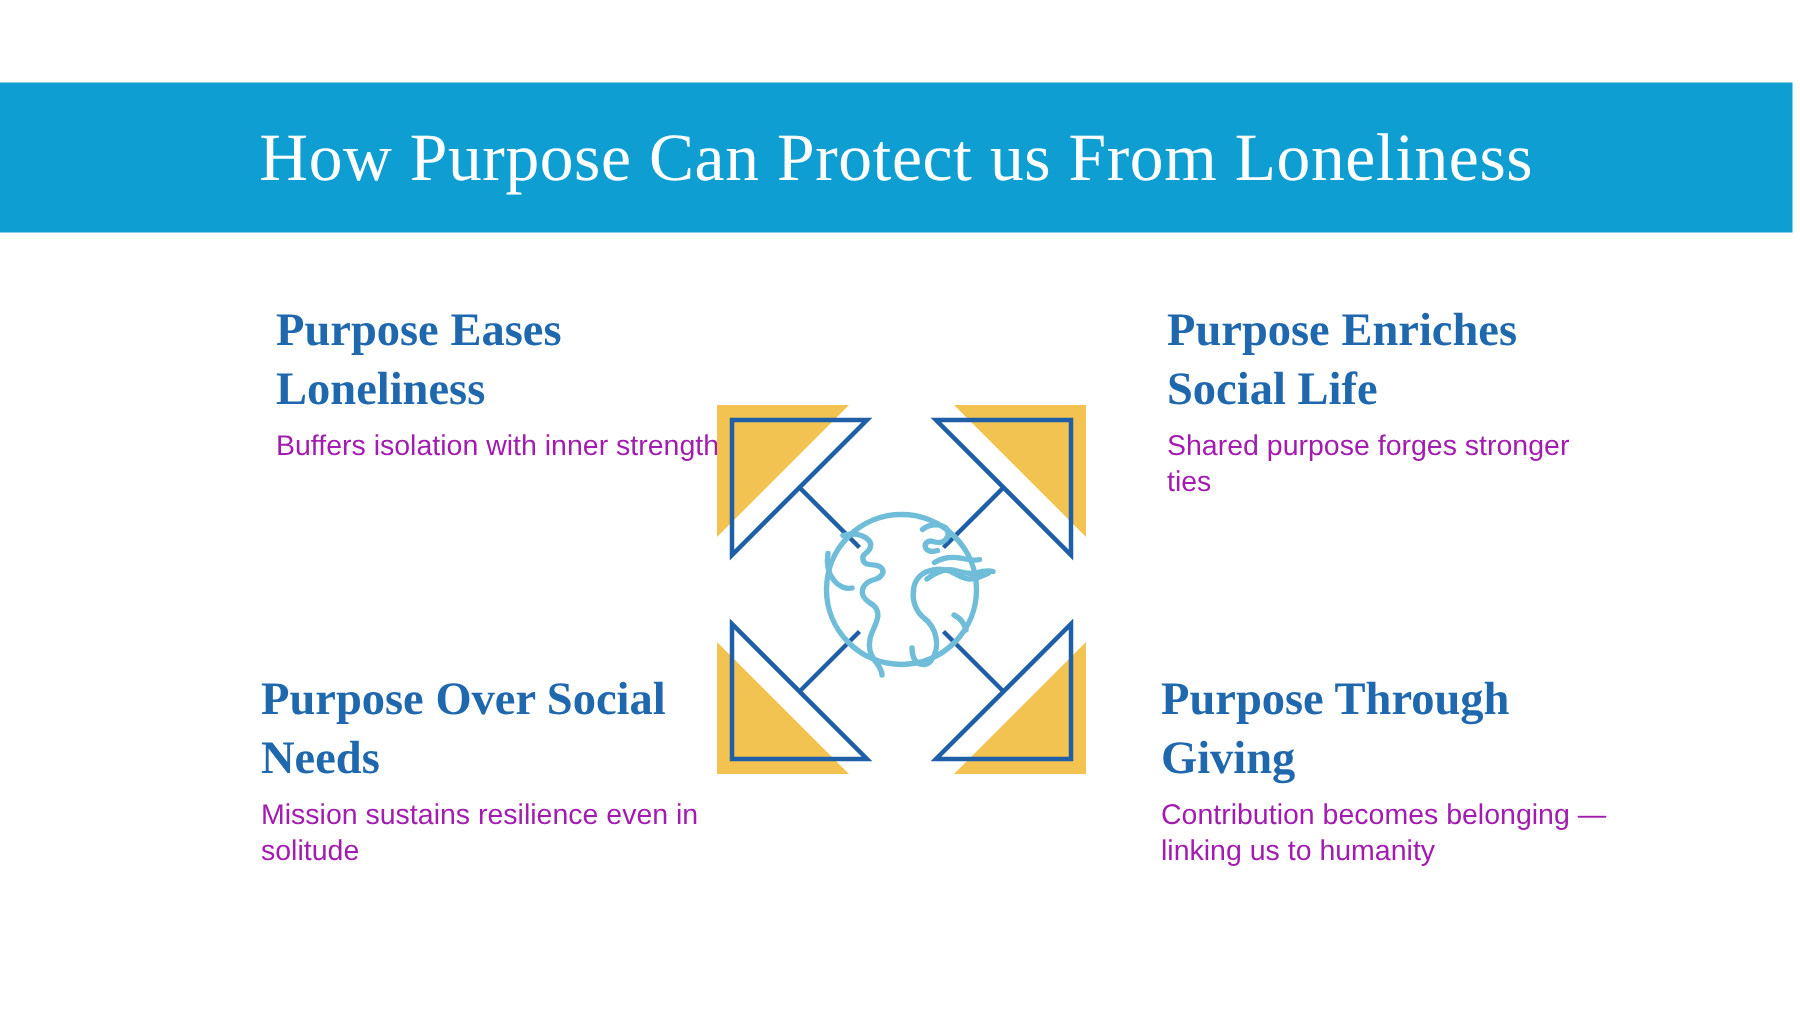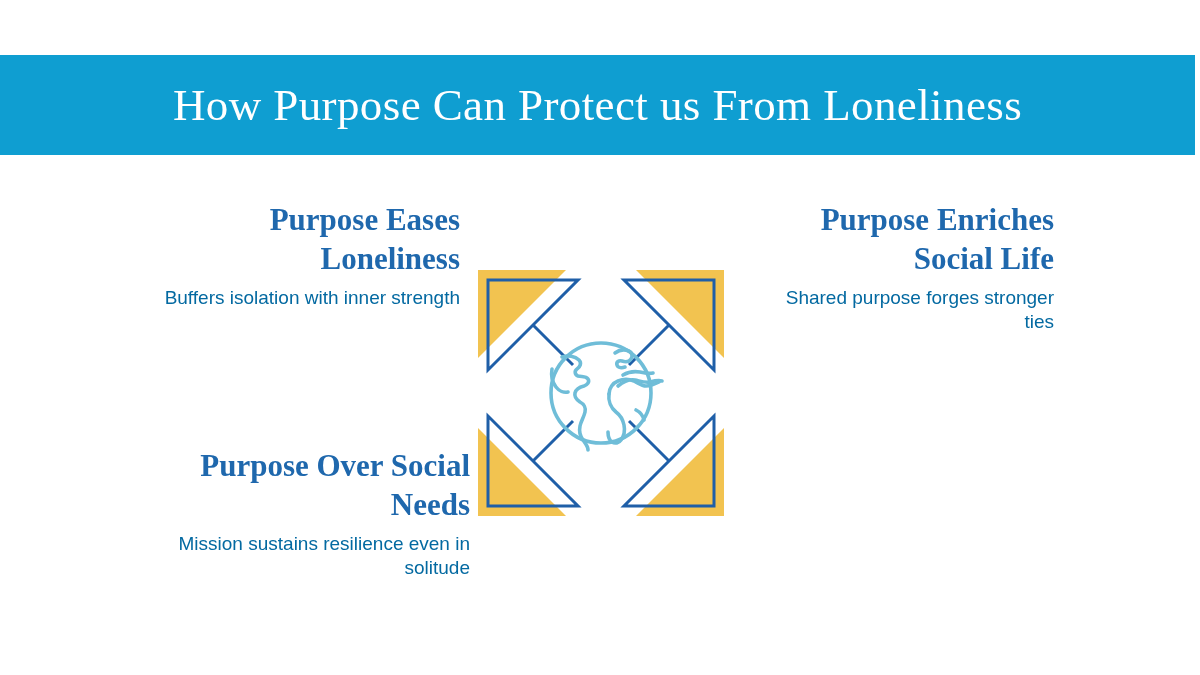--- a/index.html
+++ b/index.html
@@ -40,32 +40,33 @@
     font-size: 45px;
     font-weight: 400;
     letter-spacing: 0.4px;
     line-height: 1;
     white-space: nowrap;
   }
 
   
   .quad {
     position: absolute;
-    text-align: right;
+    text-align: left;
+    margin-left: 24px;
   }
   .quad-heading {
     color: #1f68ad;
     font-family: "Liberation Serif", serif;
     font-weight: bold;
     font-size: 31px;
     line-height: 1.26;
     margin: 0 0 8px 0;
   }
   .quad-body {
-    color: #0369a1;
+    color: #a21caf;
     font-family: "Liberation Sans", sans-serif;
     font-size: 19px;
     line-height: 1.28;
     margin: 0;
   }
 
   #quad-tl { left: 160px; top: 200px; width: 300px; }
   #quad-tr { left: 754px; top: 200px; width: 300px; }
   #quad-bl { left: 150px; top: 446px; width: 320px; }
   #quad-br { left: 750px; top: 446px; width: 310px; }
@@ -97,20 +98,24 @@
   <div class="quad" id="quad-bl">
     <p class="quad-heading">Purpose Over Social Needs</p>
     <p class="quad-body">Mission sustains resilience even in solitude</p>
   </div>
 
   <div class="quad" id="quad-tr">
     <p class="quad-heading">Purpose Enriches Social Life</p>
     <p class="quad-body">Shared purpose forges stronger ties</p>
   </div>
 
+  <div class="quad" id="quad-br">
+    <p class="quad-heading">Purpose Through Giving</p>
+    <p class="quad-body">Contribution becomes belonging — linking us to humanity</p>
+  </div>
 
   <div class="center-graphic">
     <svg viewBox="0 0 270 270" xmlns="http://www.w3.org/2000/svg">
 
       <g>
 
         <polygon points="12,12 100,12 12,100" fill="#F2C350"></polygon>
 
         <polygon points="258,12 170,12 258,100" fill="#F2C350"></polygon>
 

